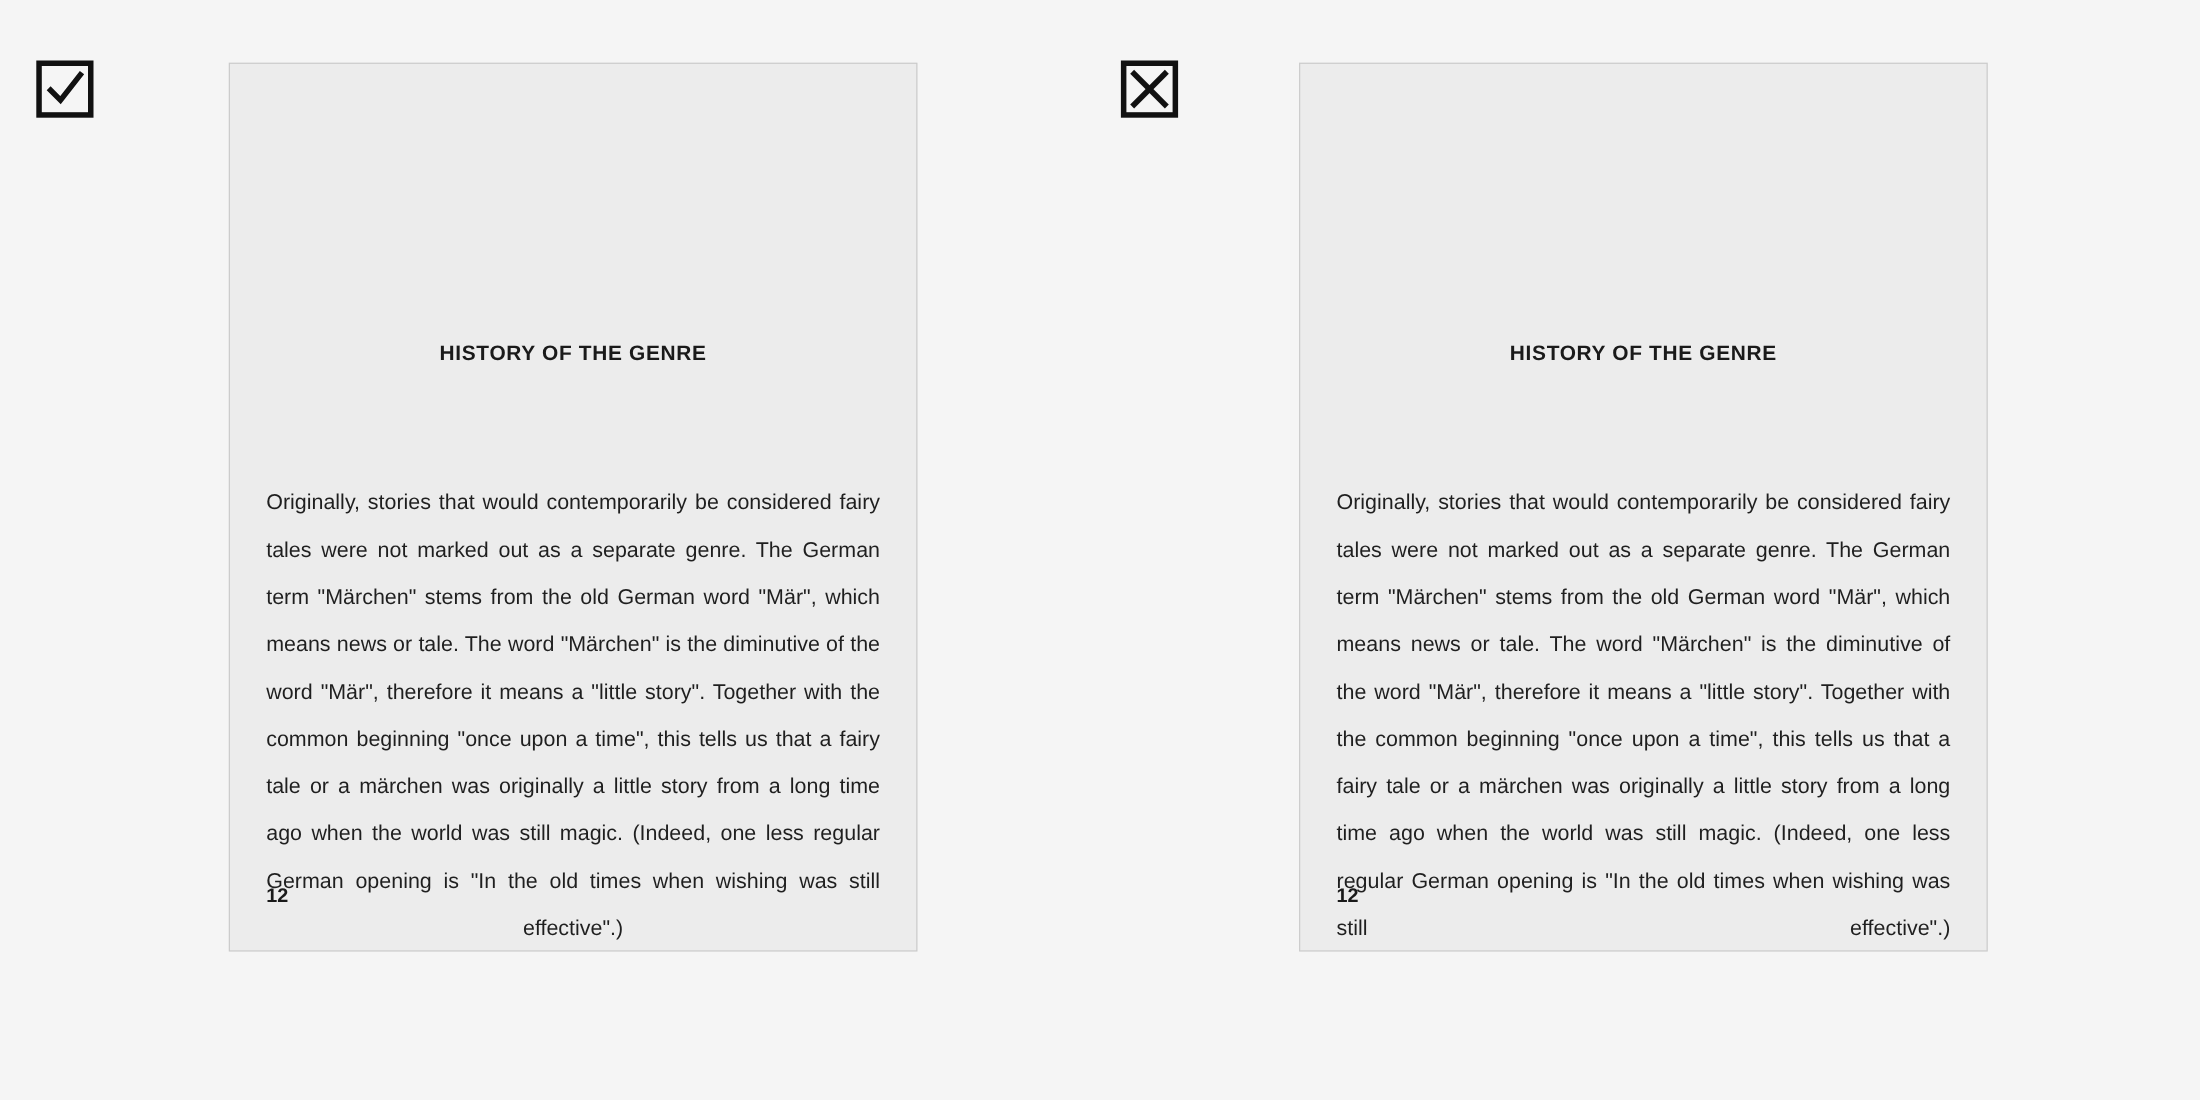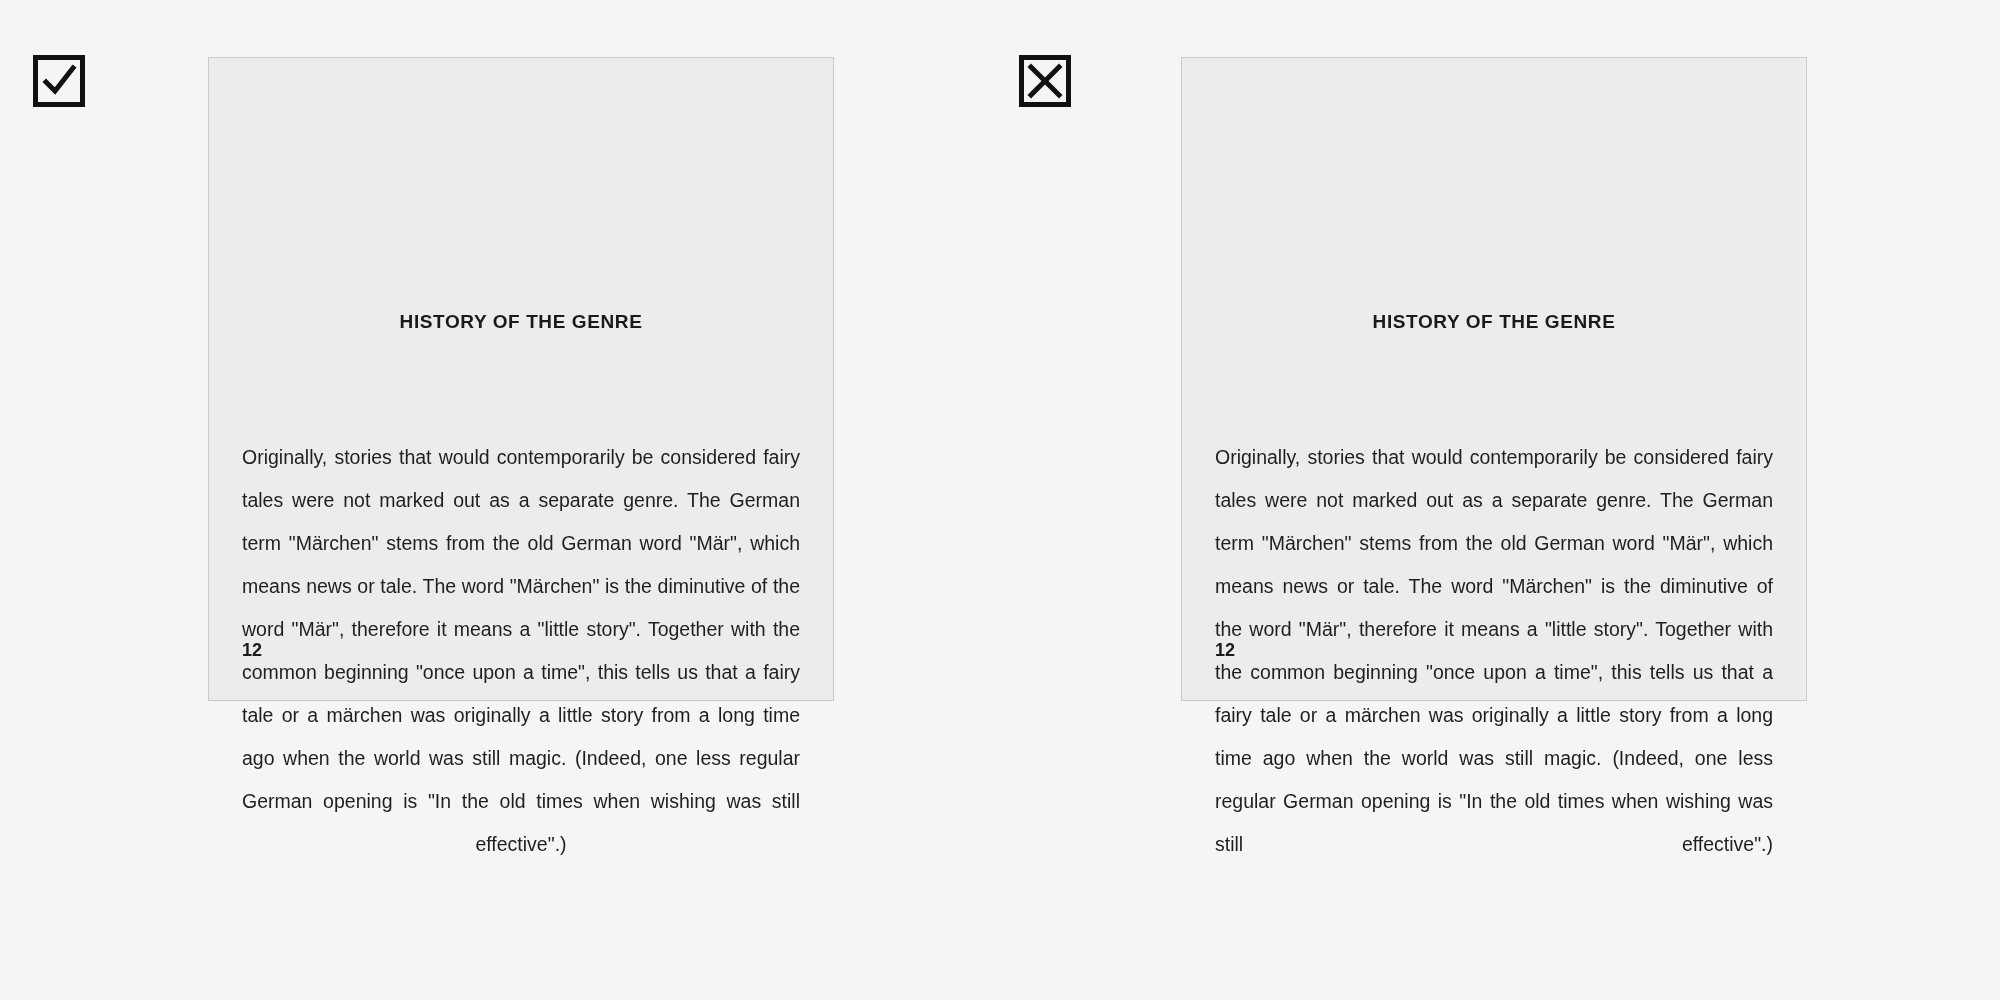--- a/index.html
+++ b/index.html
@@ -29,21 +29,21 @@
   }
   .marker svg { display: block; }
   .marker-good { left: 33px; top: 55px; }
   .marker-bad  { left: 1019px; top: 55px; }
 
   
   .page {
     position: absolute;
     top: 57px;
     width: 626px;
-    height: 644px;
+    height: 808px;
     background: #ececec;
     border: 1px solid #c9c9c9;
     box-sizing: border-box;
   }
   .page-left  { left: 208px; }
   .page-right { left: 1181px; }
 
   .page-inner {
     position: absolute;
     left: 33px;

